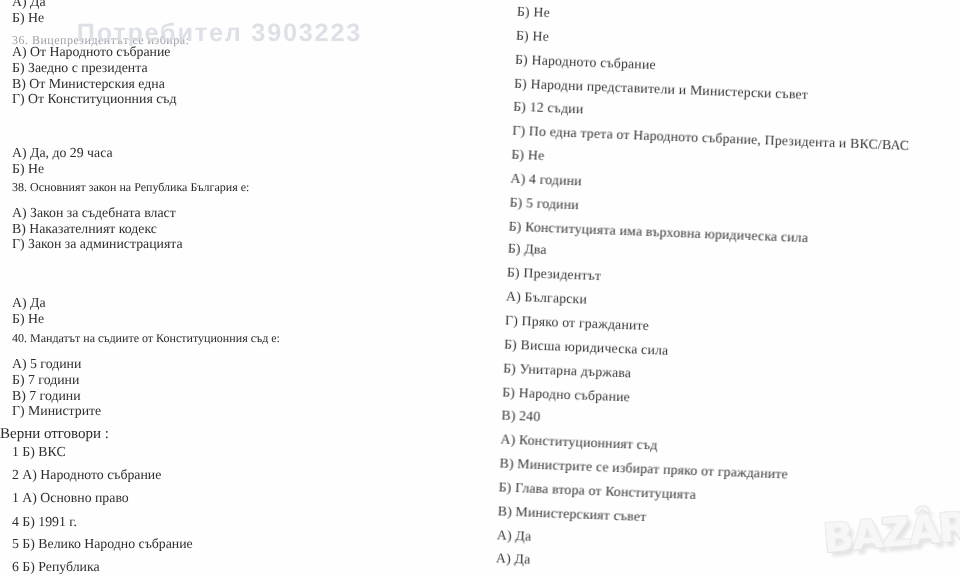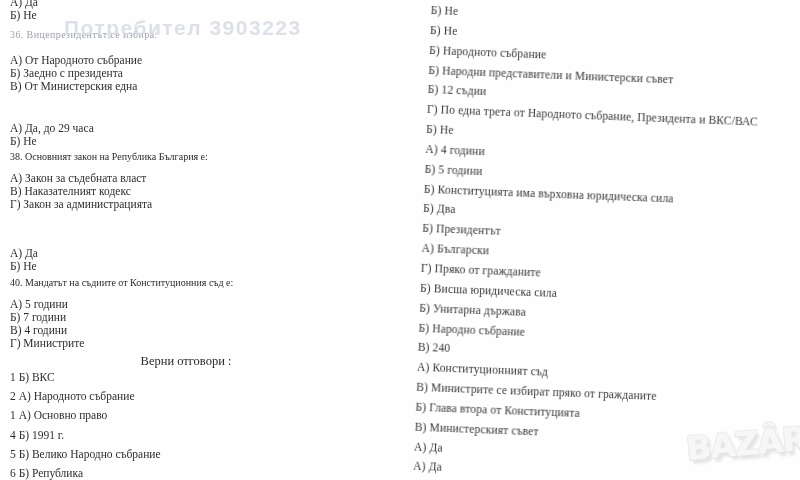--- a/index.html
+++ b/index.html
@@ -22,21 +22,21 @@
   }
 
   
   .abs { position:absolute; left:10px; }
 
   .q-text { font-size:10px; color:#2b2b2b; }
   .q-obscured { color:#7c828b; opacity:.75; letter-spacing:.4px; }
 
   .answers-heading {
     position:absolute; left:0; top:354px; width:372px;
-    text-align:center; font-size:12.5px; color:#2b2b2b;
+    text-align:left; font-size:12.5px; color:#2b2b2b;
   }
   .answers-list .line { height:19.2px; }
 
   
   .col-right {
     position:absolute; left:431px; top:4px; width:340px;
     transform:rotate(2.2deg); transform-origin:0 0;
     filter:blur(0.25px);
   }
   .col-right .line {
@@ -82,24 +82,25 @@
 <div class="page">
 
   <div class="watermark">Потребител 3903223</div>
 
   <div class="abs" style="top:-4px">
     <div class="line">А) Да</div>
     <div class="line">Б) Не</div>
   </div>
 
   <div class="abs line q-text q-obscured" style="top:28px">36. Вицепрезидентът се избира:</div>
-  <div class="abs" style="top:54px">
+  <div class="abs" style="top:38px">
     <div class="line">А) От Народното събрание</div>
     <div class="line">Б) Заедно с президента</div>
     <div class="line">В) От Министерския една</div>
+    <div class="line">Г) От Конституционния съд</div>
   </div>
 
   <div class="abs" style="top:122px">
     <div class="line">А) Да, до 29 часа</div>
     <div class="line">Б) Не</div>
   </div>
 
   <div class="abs line q-text" style="top:150px">38. Основният закон на Република България е:</div>
   <div class="abs" style="top:172px">
     <div class="line">А) Закон за съдебната власт</div>
@@ -109,21 +110,21 @@
 
   <div class="abs" style="top:247px">
     <div class="line">А) Да</div>
     <div class="line">Б) Не</div>
   </div>
 
   <div class="abs line q-text" style="top:276px">40. Мандатът на съдиите от Конституционния съд е:</div>
   <div class="abs" style="top:298px">
     <div class="line">А) 5 години</div>
     <div class="line">Б) 7 години</div>
-    <div class="line">В) 4 години</div>
+    <div class="line">В) 7 години</div>
     <div class="line">Г) Министрите</div>
   </div>
 
   <div class="answers-heading">Верни отговори :</div>
 
   <div class="abs answers-list" style="top:371px">
     <div class="line">1 Б) ВКС</div>
     <div class="line">2 А) Народното събрание</div>
     <div class="line">1 А) Основно право</div>
     <div class="line">4 Б) 1991 г.</div>

